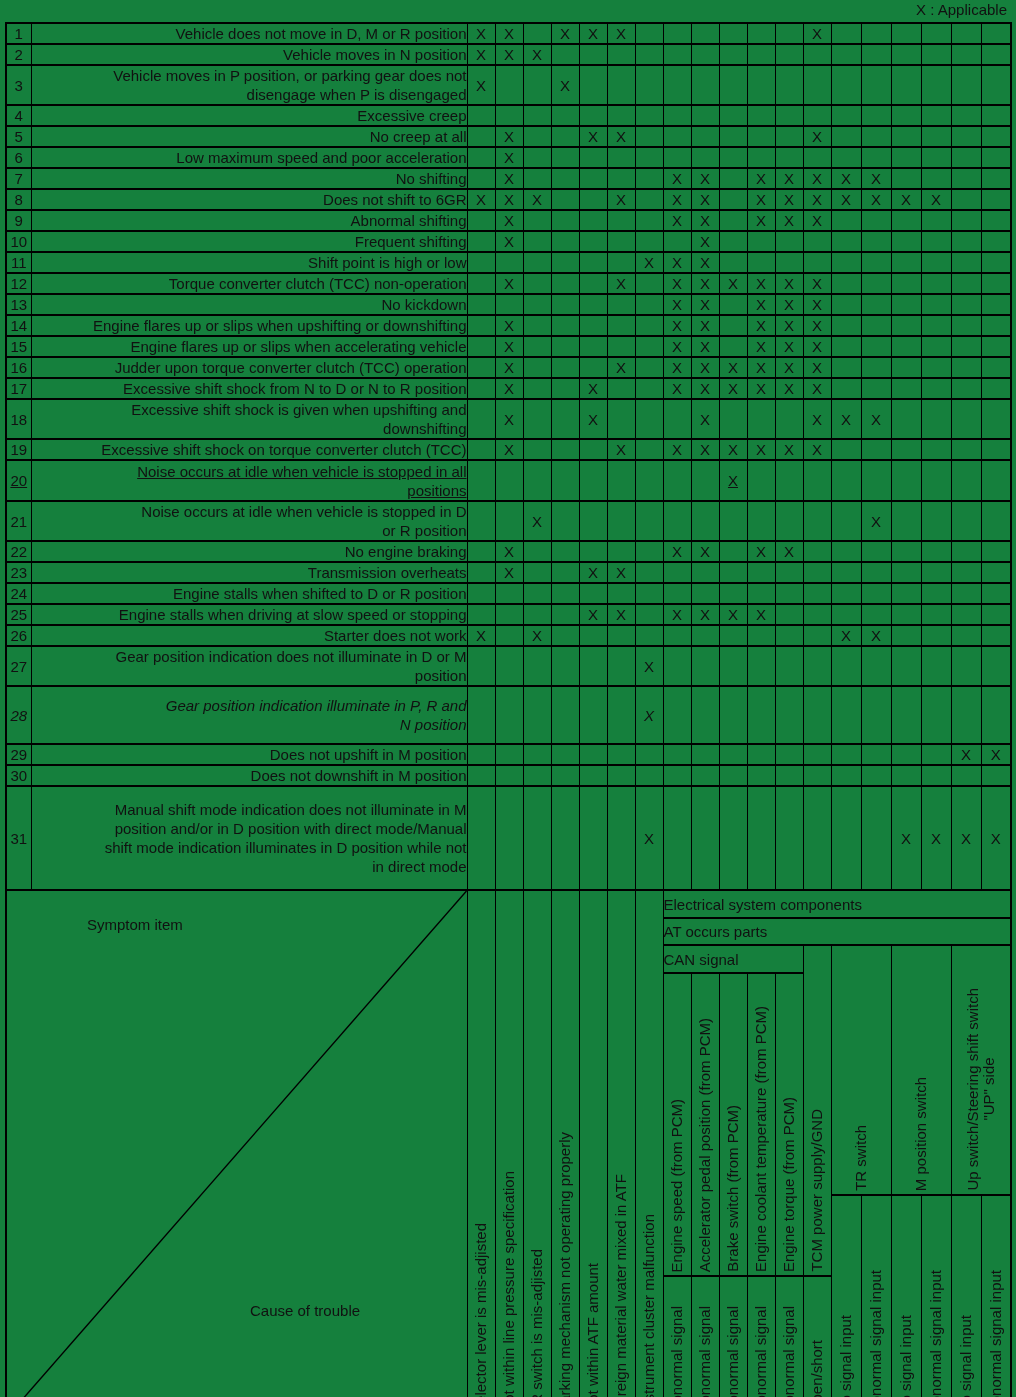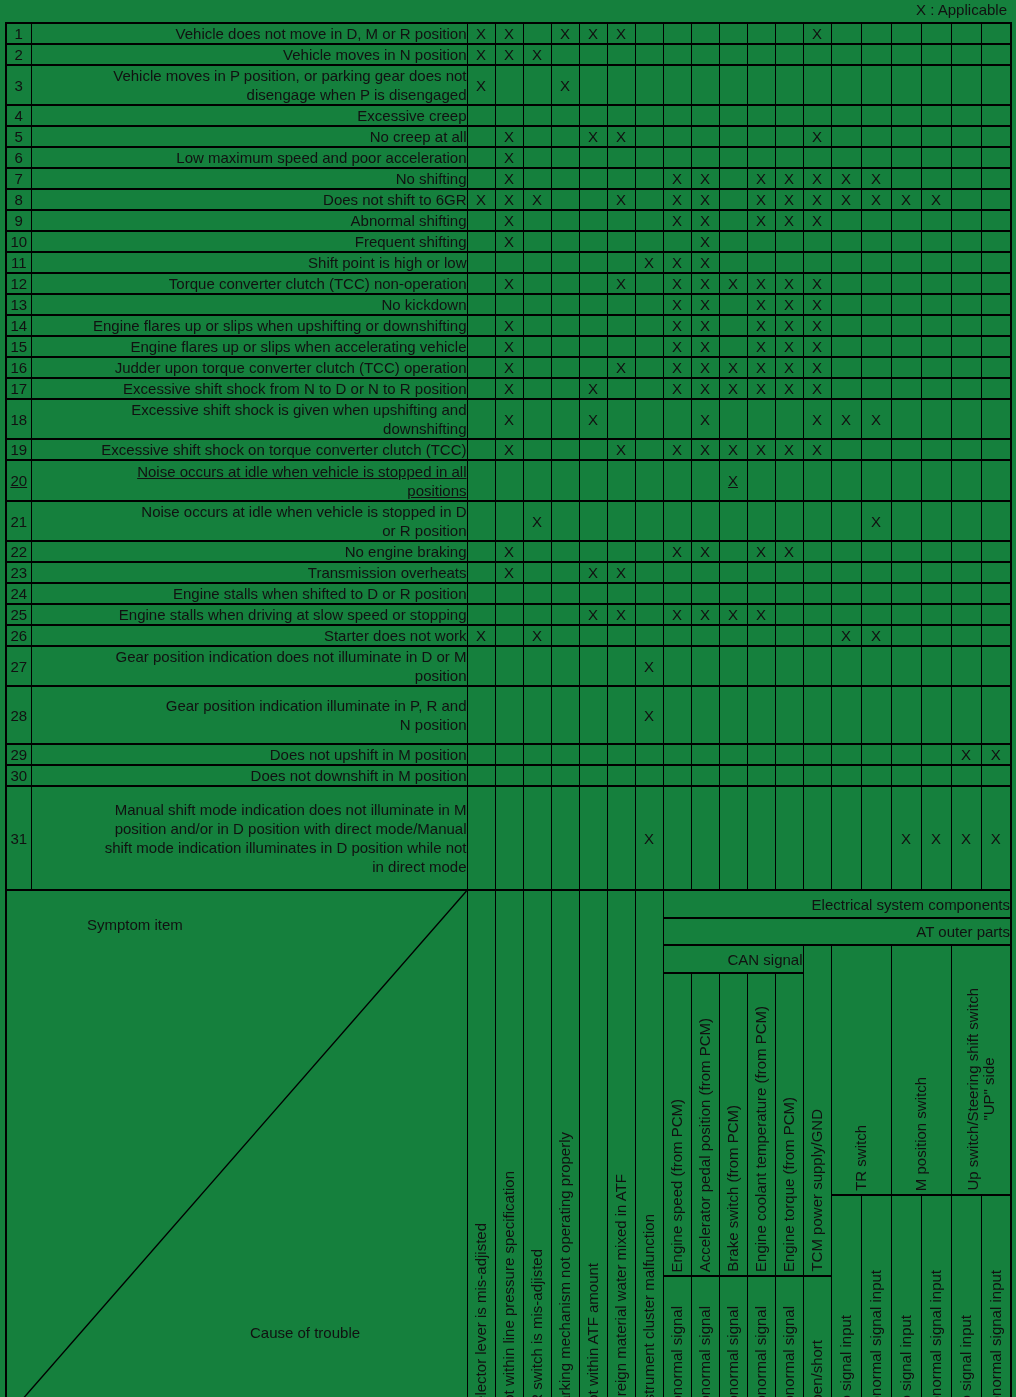--- a/index.html
+++ b/index.html
@@ -20,54 +20,54 @@
   table.matrix td {
     border-left:1px solid #000; border-right:1px solid #000;
     border-top:2px solid #000; border-bottom:2px solid #000;
     padding:0; font-size:15px; color:#111;
     overflow:hidden;
   }
   
   tr.h20 { height:20px; }
   tr.h40 { height:40px; }
   tr.h41 { height:41px;text-decoration:underline; }
-  tr.h58 { height:58px; }
+  tr.h58 { height:58px;font-style:italic; }
   tr.h104 { height:104px; }
   
   tr.hr1 { height:28px; }
   tr.hr2 { height:27px; }
   tr.hr3 { height:28px; }
   tr.hr4 { height:222px; }
   tr.hr5 { height:81px; }
   tr.hr6 { height:142px; }
 
   td.num { text-align:center; vertical-align:middle; }
   td.sym {
     text-align:right; vertical-align:middle;
     padding:1px 3px 1px 4px; line-height:19px; white-space:pre-line;
   }
   td.cell { text-align:center; vertical-align:middle; line-height:15px; }
 
-  td.hband { text-align:right; vertical-align:middle; font-size:15px; }
+  td.hband { text-align:left; vertical-align:middle; font-size:15px; }
 
   td.vcell { vertical-align:bottom; text-align:center; padding:0 0 6px 0; }
   .vtext {
     display:inline-block;
     writing-mode:vertical-rl;
     transform:rotate(180deg);
     font-size:15px; line-height:16px;
     white-space:pre-line;
     max-height:100%;
   }
 
   td.diag-cell { position:relative; padding:0; }
   .diag-svg { position:absolute; left:0; top:0; width:100%; height:100%; display:block; }
   .corner-label { position:absolute; font-size:15px; white-space:nowrap; }
   .symptom-item-label { left:80px; top:25px;text-align:center; }
-  .cause-of-trouble-label { left:243px; top:433px; }
+  .cause-of-trouble-label { left:243px; top:411px; }
 </style>
 </head>
 <body>
 
 <div class="page">
 
   <div class="legend">X : Applicable</div>
 
   <table class="matrix">
     <colgroup>
@@ -831,21 +831,21 @@
         <td class="vcell" rowspan="6"><span class="vtext">Selector lever is mis-adjisted</span></td>
         <td class="vcell" rowspan="6"><span class="vtext">Not within line pressure specification</span></td>
         <td class="vcell" rowspan="6"><span class="vtext">TR switch is mis-adjisted</span></td>
         <td class="vcell" rowspan="6"><span class="vtext">Parking mechanism not operating properly</span></td>
         <td class="vcell" rowspan="6"><span class="vtext">Not within ATF amount</span></td>
         <td class="vcell" rowspan="6"><span class="vtext">Foreign material water mixed in ATF</span></td>
         <td class="vcell" rowspan="6"><span class="vtext">Instrument cluster malfunction</span></td>
         <td class="hband" colspan="12">Electrical system components</td>
       </tr>
       <tr class="hr2">
-        <td class="hband" colspan="12">AT outer parts</td>
+        <td class="hband" colspan="12">AT occurs parts</td>
       </tr>
       <tr class="hr3">
         <td class="hband" colspan="5">CAN signal</td>
         <td class="vcell" rowspan="3"><span class="vtext">TCM power supply/GND</span></td>
         <td class="vcell" colspan="2" rowspan="2"><span class="vtext">TR switch</span></td>
         <td class="vcell" colspan="2" rowspan="2"><span class="vtext">M position switch</span></td>
         <td class="vcell" colspan="2" rowspan="2"><span class="vtext">Up switch/Steering shift switch
 "UP" side</span></td>
       </tr>
       <tr class="hr4">

